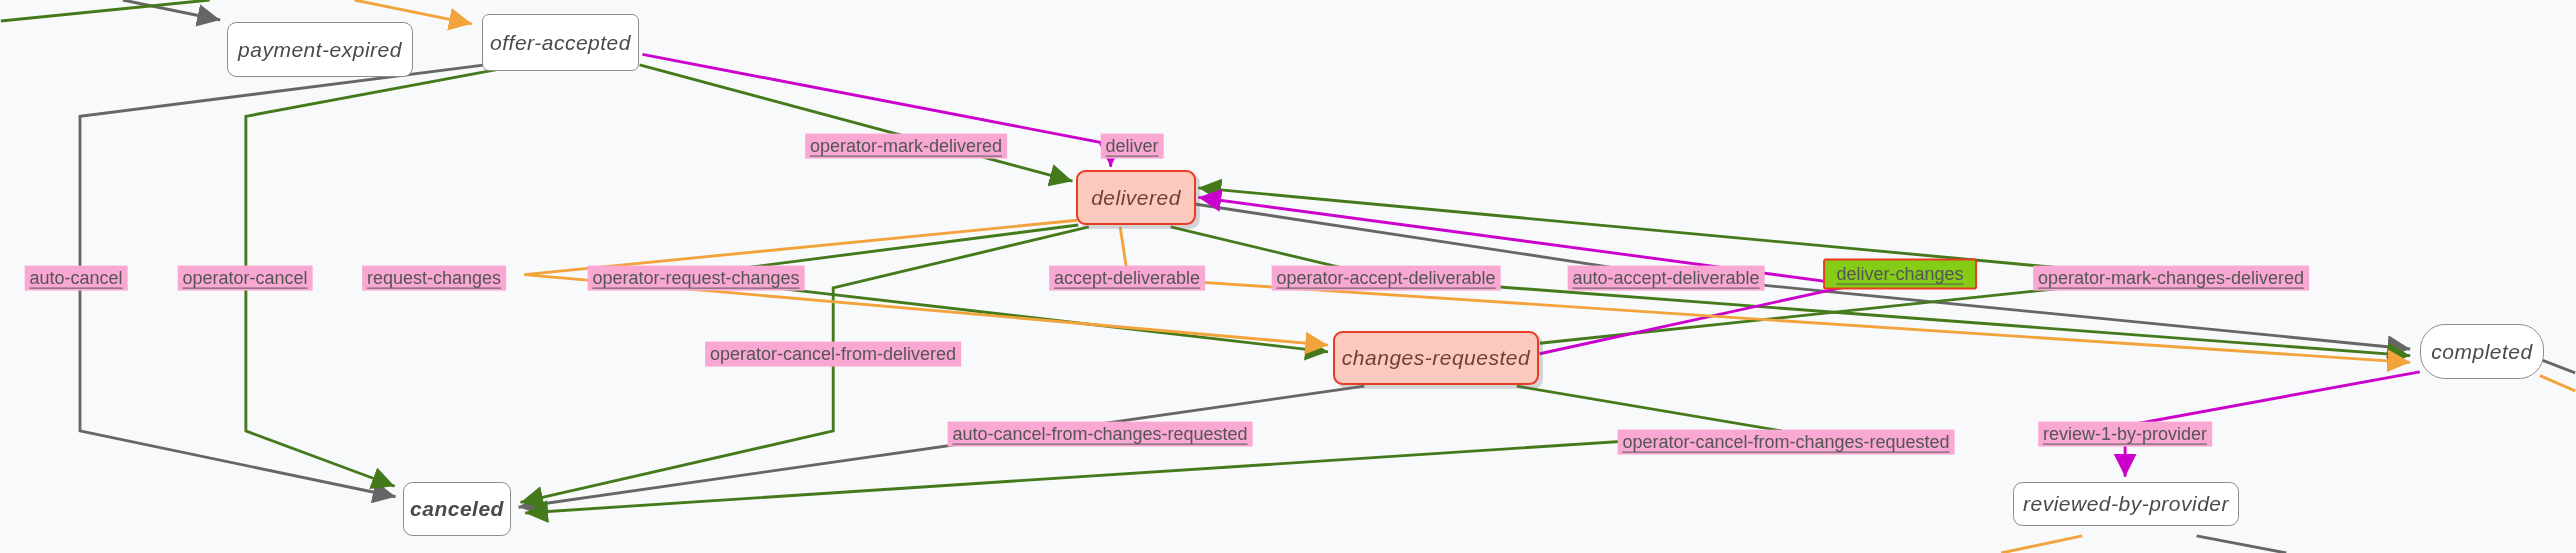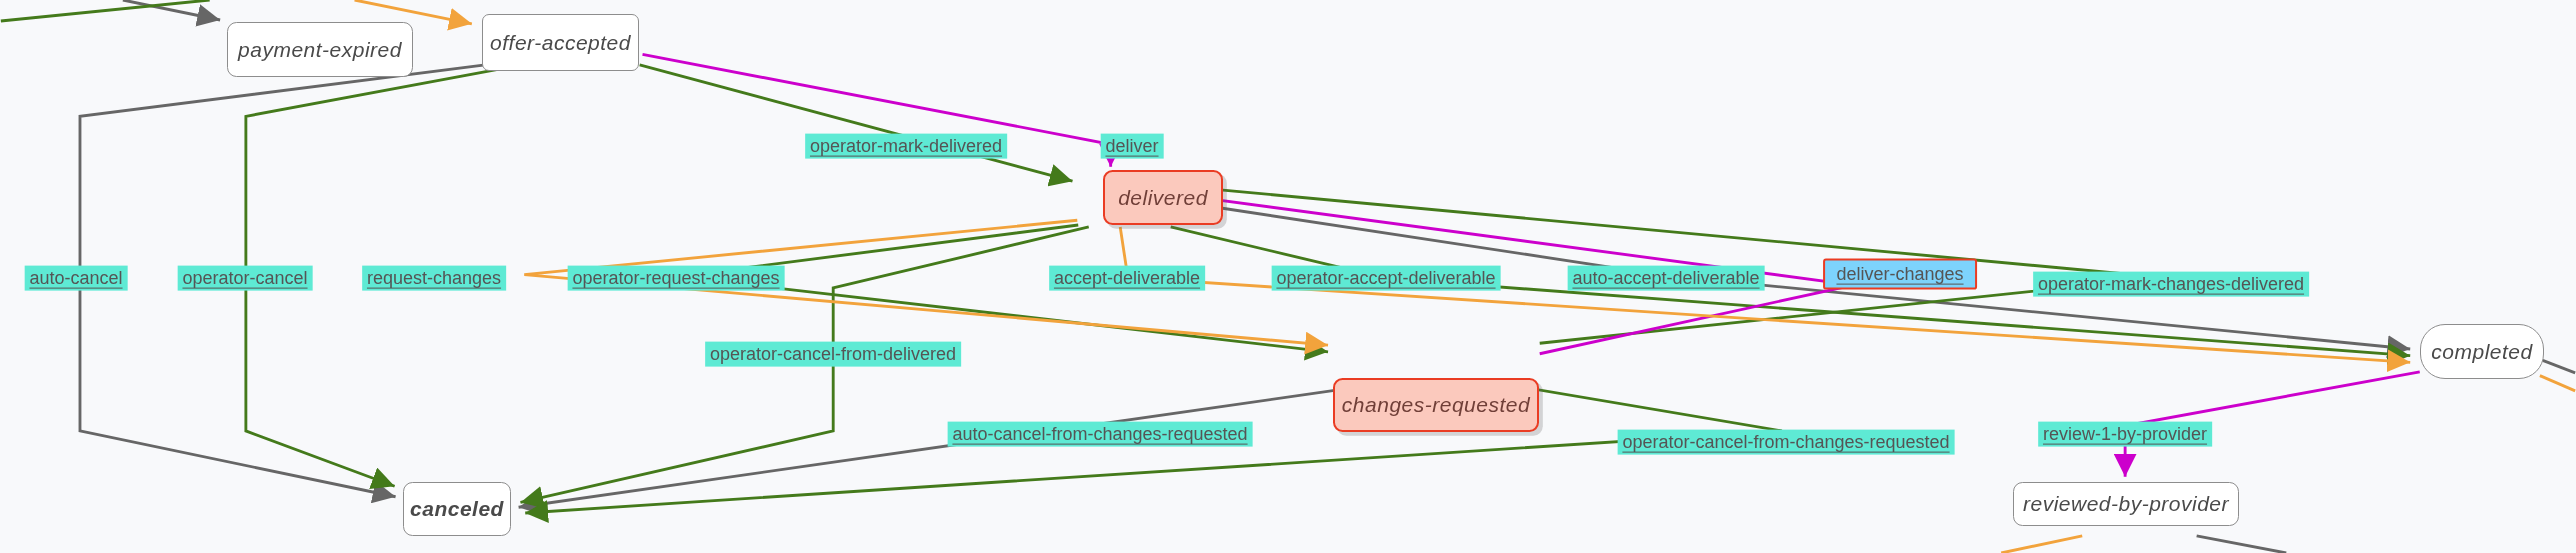--- a/index.html
+++ b/index.html
@@ -12,25 +12,25 @@
   .e-magenta{stroke:#CC00CC;}
   .e-orange{stroke:#F2A33C;}
 
   .node{position:absolute;z-index:3;background:#ffffff;border:1.9px solid #8d8d8d;border-radius:9.5px;
         display:flex;align-items:center;justify-content:center;
         font-style:italic;font-size:21px;color:#4a4a4a;letter-spacing:0.5px;white-space:nowrap;box-sizing:border-box;}
   .node.highlight{background:#fbc9bd;border:2.9px solid #ea3c23;color:#703f38;
         box-shadow:3.8px 3.8px 0 rgba(100,100,100,.25);}
 
   .elabel{position:absolute;z-index:2;transform:translate(-50%,-50%);white-space:nowrap;
-        background:#5eead4;padding:1.9px 4.8px;font-size:18px;color:#555555;
+        background:#f9a8d4;padding:1.9px 4.8px;font-size:18px;color:#555555;
         text-decoration:underline;text-underline-offset:3.8px;text-decoration-thickness:1.4px;}
   .elabel.plain{text-decoration:none;}
   .selbox{position:absolute;z-index:2;transform:translate(-50%,-50%);white-space:nowrap;
-        background:#7dd3fc;border:2.9px solid #ea3c23;border-radius:2.9px;padding:2.9px 11.4px;}
+        background:#84cc16;border:2.9px solid #ea3c23;border-radius:2.9px;padding:2.9px 11.4px;}
   .selbox span{font-size:18px;color:#555555;text-decoration:underline;text-underline-offset:3.8px;}
 </style>
 </head>
 <body>
 
 <div id="canvas">
 
   <svg id="edges" width="2576" height="553" viewBox="0 0 2700 580">
     <defs>
       <marker id="ar-gray" markerWidth="8" markerHeight="8" refX="8" refY="4" orient="auto">
@@ -73,37 +73,37 @@
     <polyline class="e-orange" points="2663,394 2700,410"></polyline>
     <polyline class="e-orange" points="2183,562 2098,580"></polyline>
   </svg>
 
   <div class="elabel" style="left:906px;top:146px;">operator-mark-delivered</div>
   <div class="elabel" style="left:1132px;top:146px;">deliver</div>
 
   <div class="elabel" style="left:76px;top:278px;">auto-cancel</div>
   <div class="elabel" style="left:245px;top:278px;">operator-cancel</div>
   <div class="elabel" style="left:434px;top:278px;">request-changes</div>
-  <div class="elabel" style="left:676px;top:278px;text-decoration:underline;">operator-request-changes</div>
+  <div class="elabel" style="left:696px;top:278px;text-decoration:underline;">operator-request-changes</div>
   <div class="elabel" style="left:1127px;top:278px;">accept-deliverable</div>
   <div class="elabel" style="left:1386px;top:278px;">operator-accept-deliverable</div>
   <div class="elabel" style="left:1666px;top:278px;">auto-accept-deliverable</div>
   <div class="selbox" style="left:1900px;top:274px;">
     <span>deliver-changes</span>
   </div>
-  <div class="elabel" style="left:2171px;top:284px;">operator-mark-changes-delivered</div>
+  <div class="elabel" style="left:2171px;top:278px;">operator-mark-changes-delivered</div>
 
   <div class="elabel plain" style="left:833px;top:354px;">operator-cancel-from-delivered</div>
 
   <div class="elabel" style="left:1100px;top:434px;">auto-cancel-from-changes-requested</div>
   <div class="elabel" style="left:1786px;top:442px;">operator-cancel-from-changes-requested</div>
   <div class="elabel" style="left:2125px;top:434px;">review-1-by-provider</div>
 
   <div class="node" style="left:227px;top:22px;width:186px;height:55px;">payment-expired</div>
   <div class="node" style="left:482px;top:14.3px;width:157px;height:57px;border-radius:7px;">offer-accepted</div>
-  <div class="node highlight" style="left:1076px;top:170px;width:120px;height:55px;margin-left:27px;">delivered</div>
-  <div class="node highlight" style="left:1333px;top:331px;width:206px;height:54px;margin-top:47px;">changes-requested</div>
+  <div class="node highlight" style="left:1076px;top:170px;width:120px;height:55px;">delivered</div>
+  <div class="node highlight" style="left:1333px;top:331px;width:206px;height:54px;">changes-requested</div>
   <div class="node" style="left:2420px;top:324px;width:124px;height:55px;border-radius:25px;">completed</div>
   <div class="node" style="left:403px;top:482px;width:108px;height:54px;font-weight:bold;">canceled</div>
   <div class="node" style="left:2013px;top:482px;width:226px;height:44px;">reviewed-by-provider</div>
 
 </div>
 
 
 </body></html>

